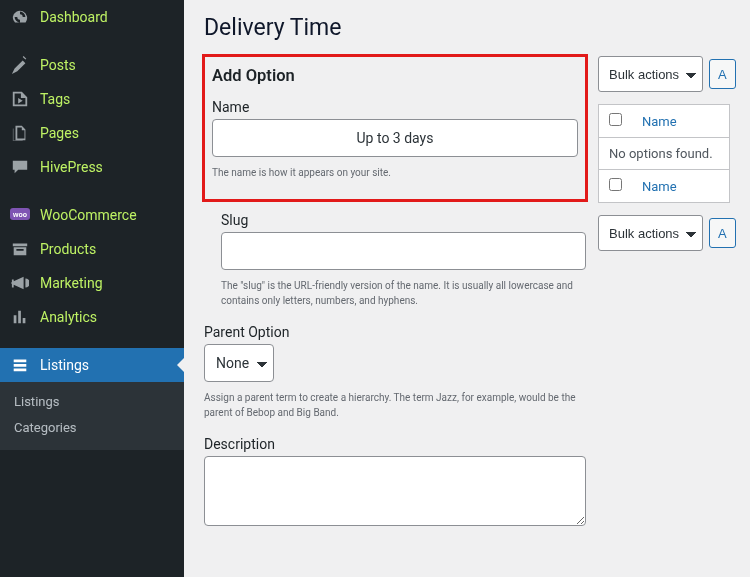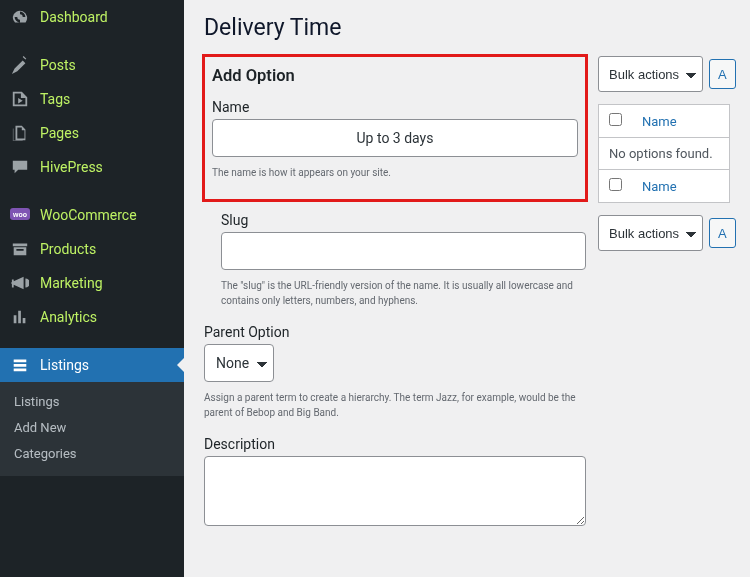--- a/index.html
+++ b/index.html
@@ -335,23 +335,20 @@
         <svg width="18" height="18" viewBox="0 0 20 20" fill="currentColor">
             <path d="M3 4h14v3H3V4zm0 5h14v3H3V9zm0 5h14v3H3v-3z"></path>
           </svg>
       </span>
       <span class="label">Listings</span>
     </div>
 
     <div class="submenu">
       <div class="submenu-item">
           <span>Listings</span>
-        </div>
-      <div class="submenu-item">
-          <span>Add New</span>
         </div>
       <div class="submenu-item">
           <span>Categories</span>
         </div>
     </div>
 
   </nav>
 
   <main class="main">
 

